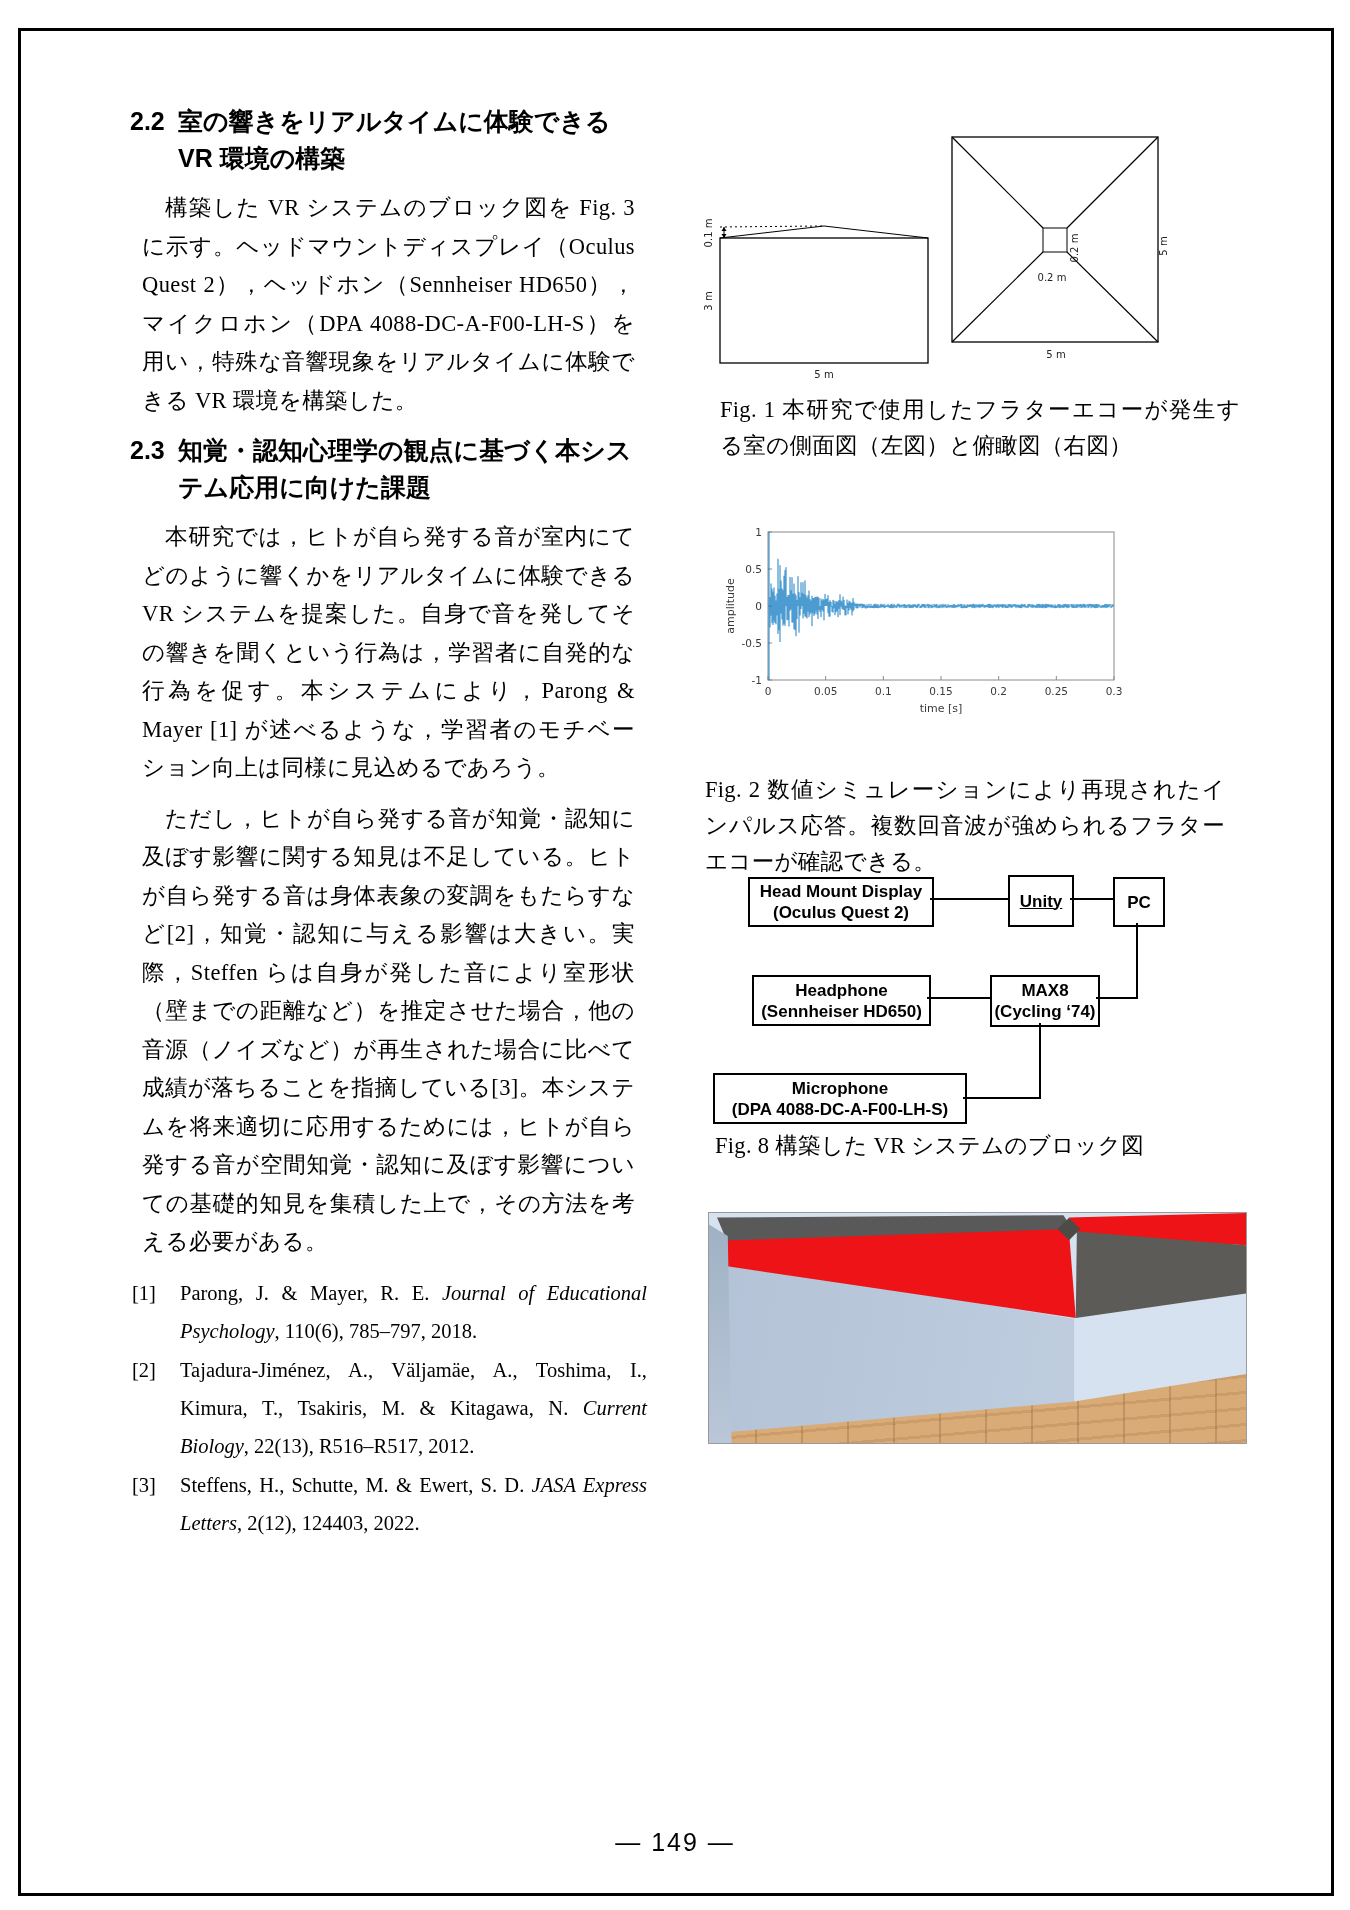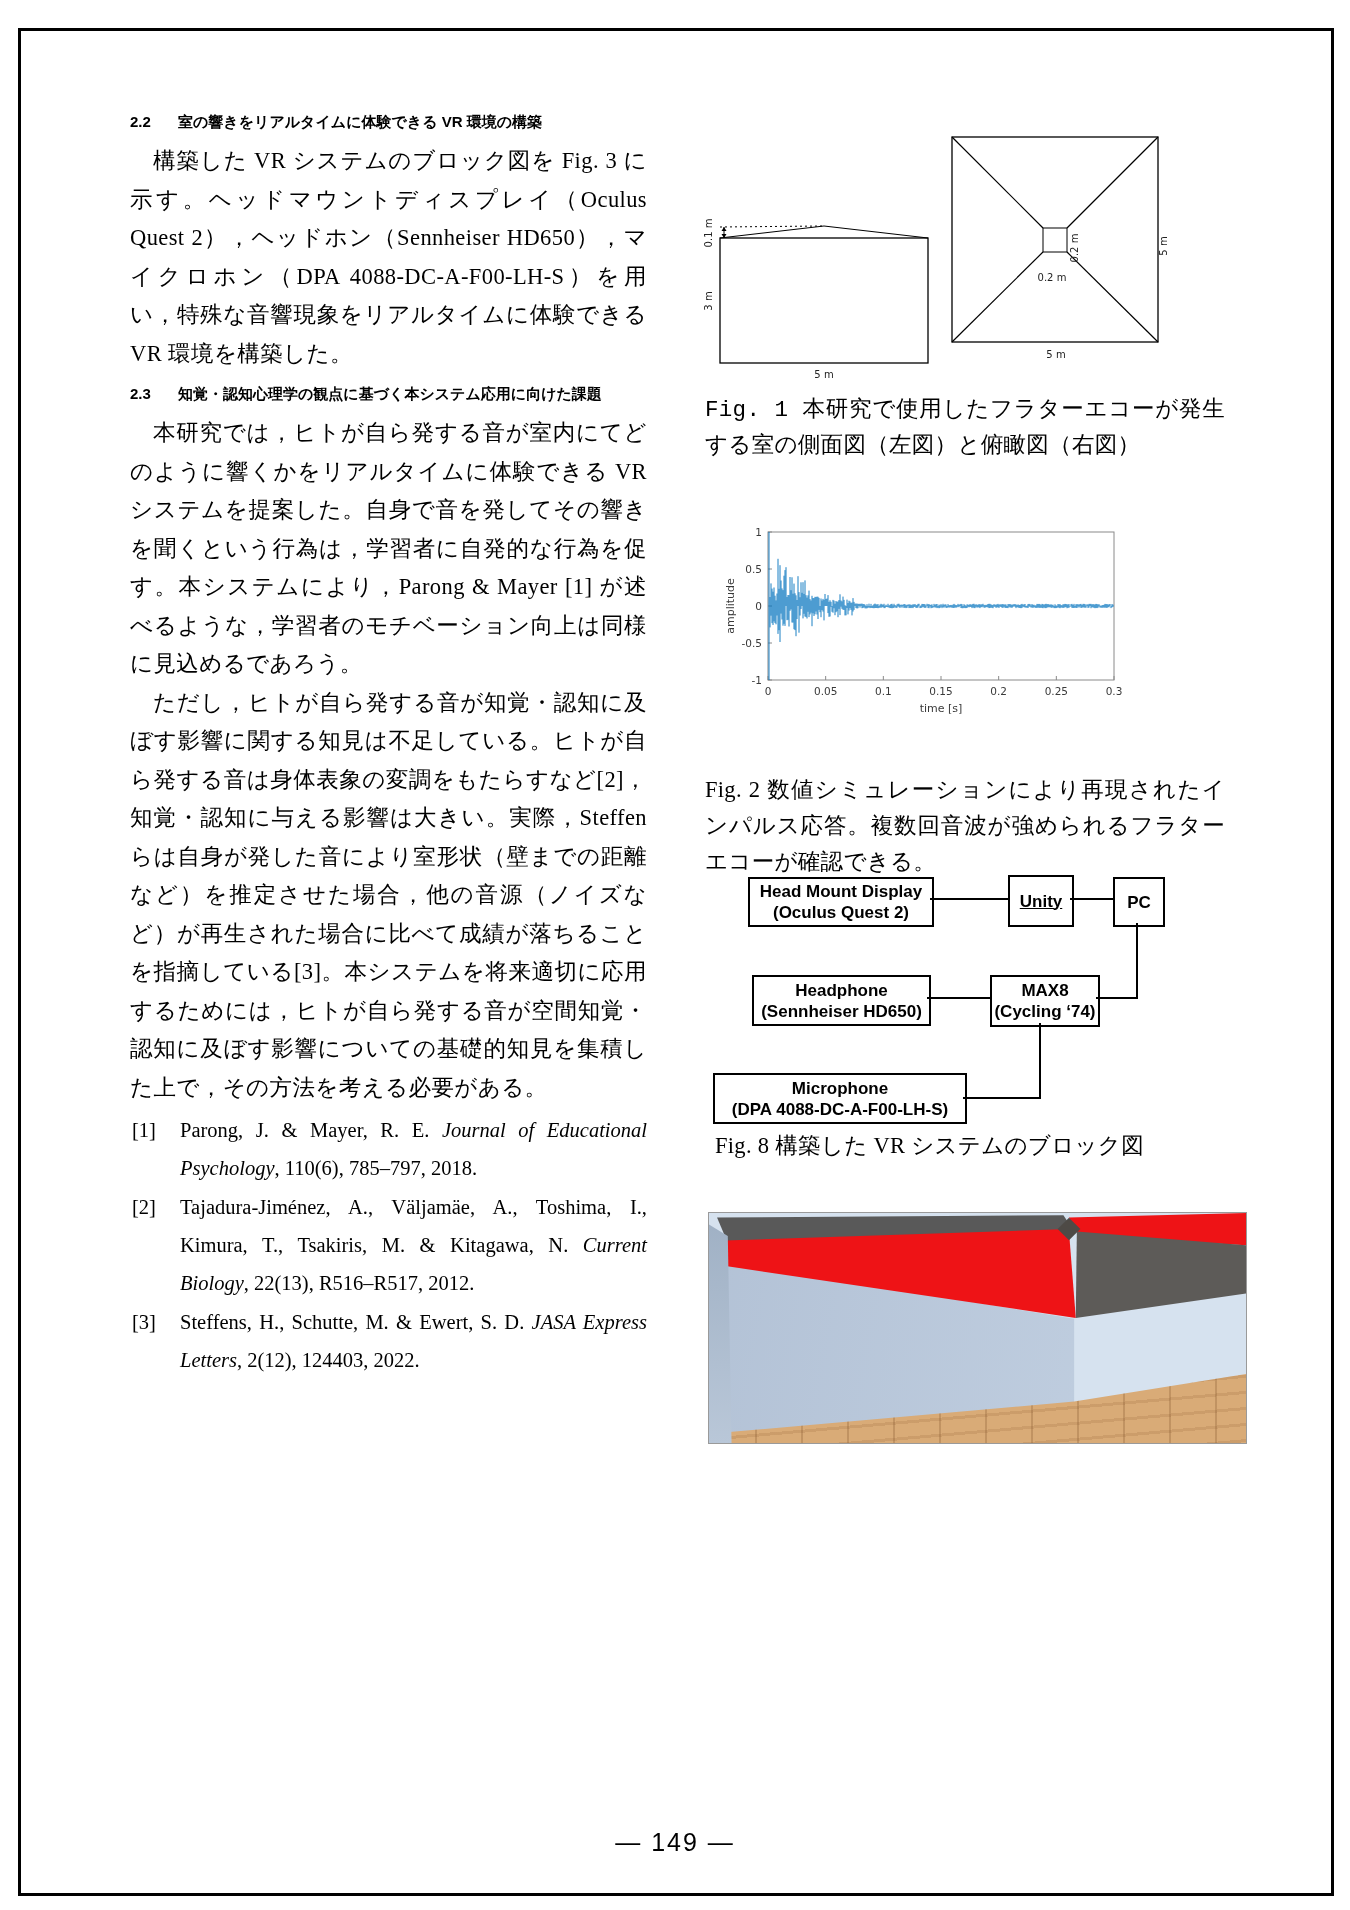--- a/index.html
+++ b/index.html
@@ -3,25 +3,25 @@
 <meta charset="utf-8">
 <style>
   html,body{margin:0;padding:0;background:#fff;}
   .page{position:relative;width:1350px;height:1910px;background:#ffffff;overflow:hidden;
         font-family:"Liberation Serif","DejaVu Serif",serif;color:#000;}
   .frame{position:absolute;left:18px;top:28px;right:16px;bottom:14px;border:3px solid #000;pointer-events:none;}
 
   
   .col-left{position:absolute;left:130px;top:103px;width:517px;}
   .sec-head{display:flex;font-family:"Liberation Sans","DejaVu Sans",sans-serif;font-weight:bold;
-            font-size:15px;line-height:37px;margin:0 0 2px 0;}
+            font-size:25px;line-height:37px;margin:0 0 2px 0;}
   .sec-head .num{flex:0 0 48px;}
   .sec-head .ttl{flex:1;}
   .body-p{font-size:22.5px;line-height:38.5px;letter-spacing:0.4px;text-align:justify;
-          margin:0;text-indent:23px;}
+          margin:12px;text-indent:23px;}
   .refs{margin-top:4px;}
   .ref{position:relative;padding-left:50px;font-size:20.5px;line-height:38px;text-align:justify;margin:0 0 1px 0;}
   .ref .rnum{position:absolute;left:2px;top:0;}
   .ref .it{font-style:italic;}
 
   
   .col-right{position:absolute;left:700px;top:0;width:545px;height:1910px;}
   .fig-caption{position:absolute;font-size:22.5px;line-height:36px;letter-spacing:0.3px;text-align:justify;}
 
   
@@ -95,21 +95,21 @@
       <rect x="343" y="128" width="24" height="24" fill="none" stroke="#000" stroke-width="1"></rect>
       <line x1="252" y1="37" x2="343" y2="128" stroke="#000" stroke-width="1.2"></line>
       <line x1="458" y1="37" x2="367" y2="128" stroke="#000" stroke-width="1.2"></line>
       <line x1="252" y1="242" x2="343" y2="152" stroke="#000" stroke-width="1.2"></line>
       <line x1="458" y1="242" x2="367" y2="152" stroke="#000" stroke-width="1.2"></line>
       <text x="378" y="148" font-size="10" fill="#222" transform="rotate(-90 378 148)" text-anchor="middle">0.2 m</text>
       <text x="352" y="181" font-size="10" fill="#222" text-anchor="middle">0.2 m</text>
       <text x="467" y="146" font-size="10" fill="#222" transform="rotate(-90 467 146)" text-anchor="middle">5 m</text>
       <text x="356" y="258" font-size="10" fill="#222" text-anchor="middle">5 m</text>
     </svg>
-    <div class="fig-caption" style="left:5px;top:392px;width:520px;font-family:Liberation Mono, monospace;">Fig. 1 本研究で使用したフラターエコーが発生する室の側面図（左図）と俯瞰図（右図）</div>
+    <div class="fig-caption" style="left:20px;top:392px;width:520px;">Fig. 1 本研究で使用したフラターエコーが発生する室の側面図（左図）と俯瞰図（右図）</div>
 
     <svg id="plot2" style="position:absolute;left:20px;top:522px;" width="430" height="195" viewBox="0 0 430 195">
         <rect x="48" y="10" width="346" height="148" fill="#fff" stroke="#8a8a8a" stroke-width="1"></rect>
         <line x1="48" y1="158" x2="48" y2="154" stroke="#8a8a8a" stroke-width="1"></line>
         <text x="48" y="173" font-size="10.5" fill="#3a3a3a" text-anchor="middle">0</text>
         <line x1="105.66666666666666" y1="158" x2="105.66666666666666" y2="154" stroke="#8a8a8a" stroke-width="1"></line>
         <text x="105.66666666666666" y="173" font-size="10.5" fill="#3a3a3a" text-anchor="middle">0.05</text>
         <line x1="163.33333333333331" y1="158" x2="163.33333333333331" y2="154" stroke="#8a8a8a" stroke-width="1"></line>
         <text x="163.33333333333331" y="173" font-size="10.5" fill="#3a3a3a" text-anchor="middle">0.1</text>
         <line x1="221" y1="158" x2="221" y2="154" stroke="#8a8a8a" stroke-width="1"></line>

